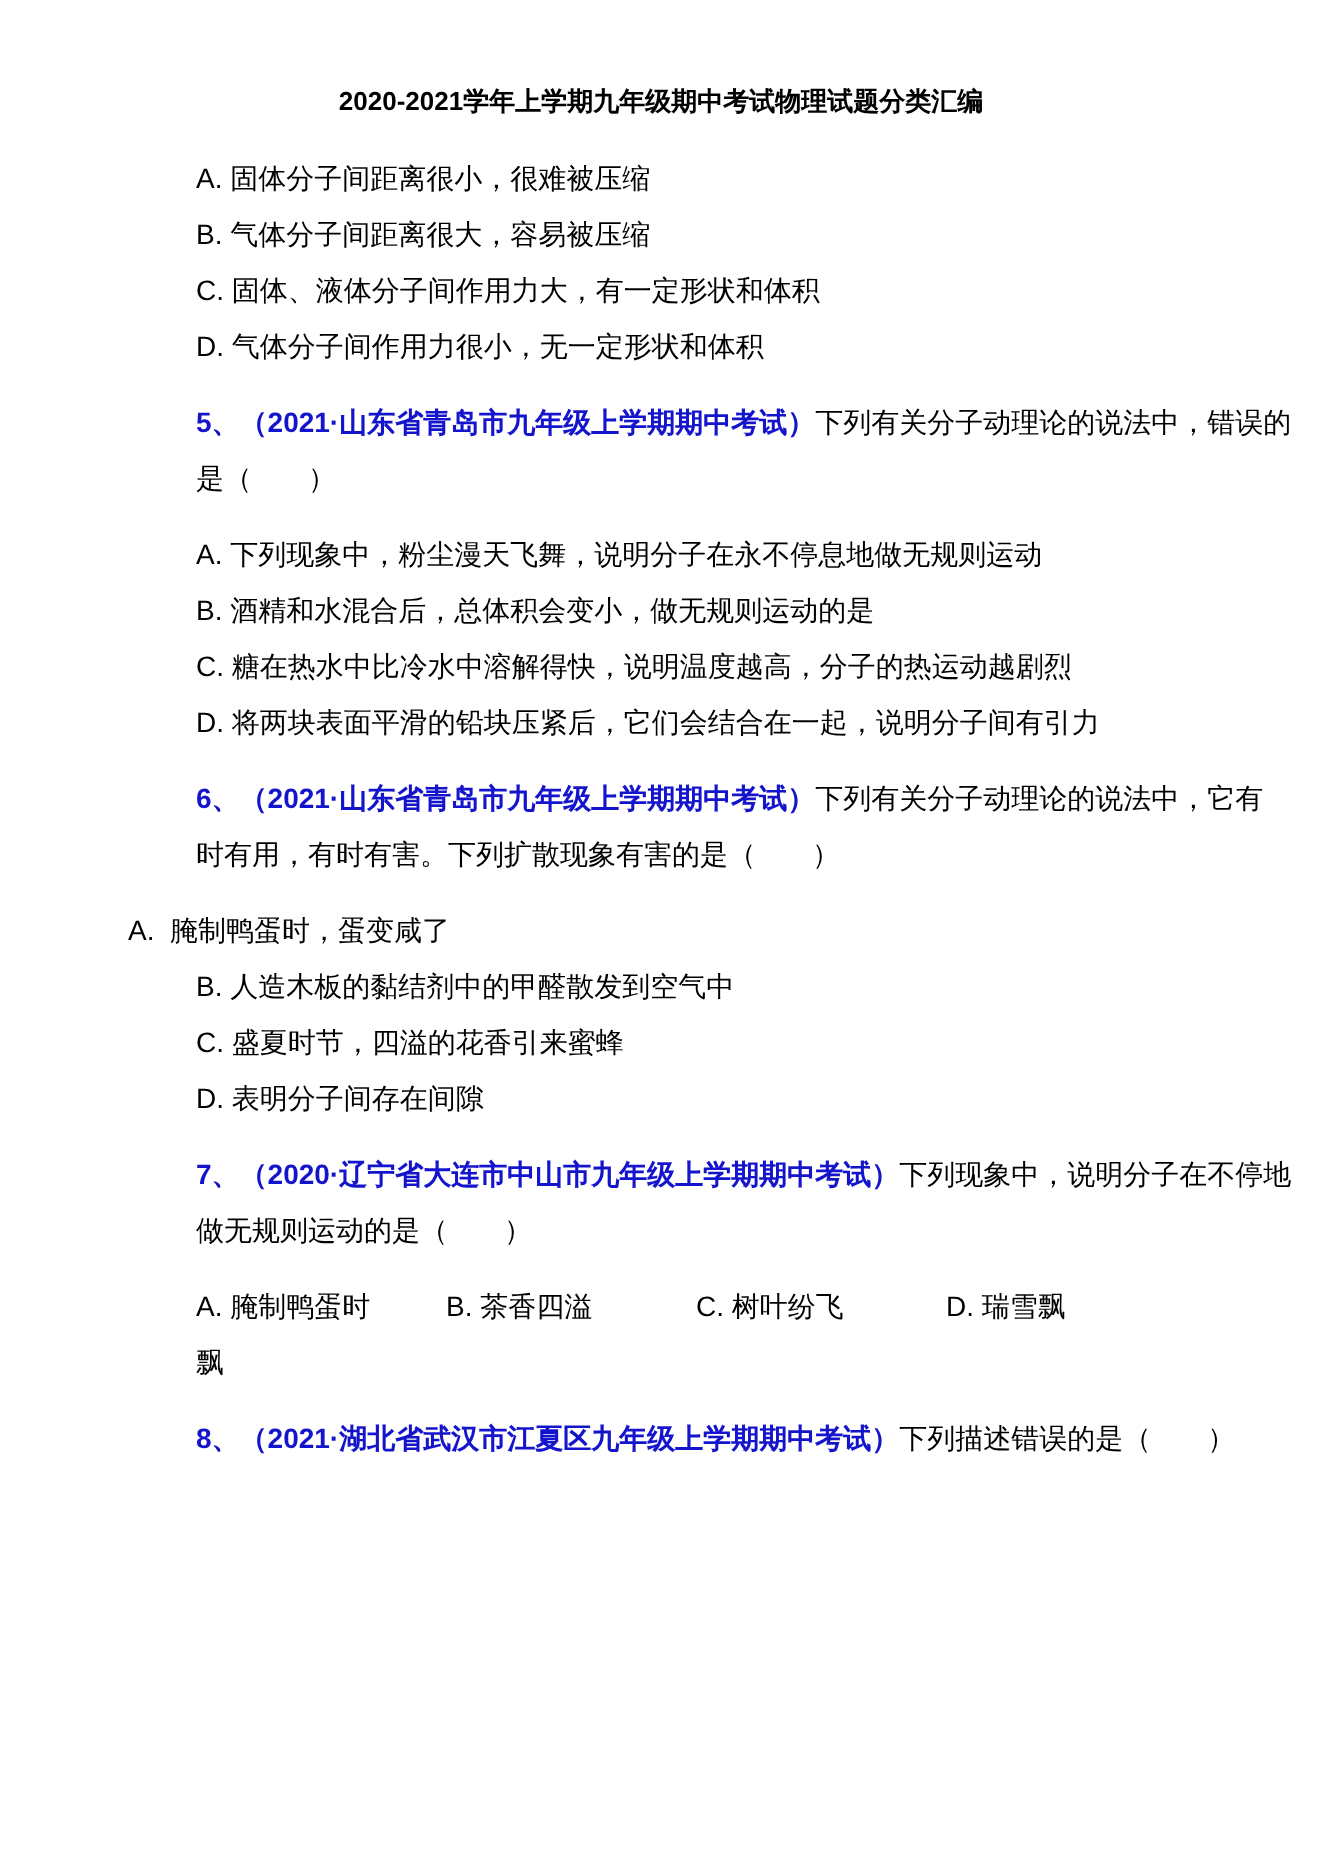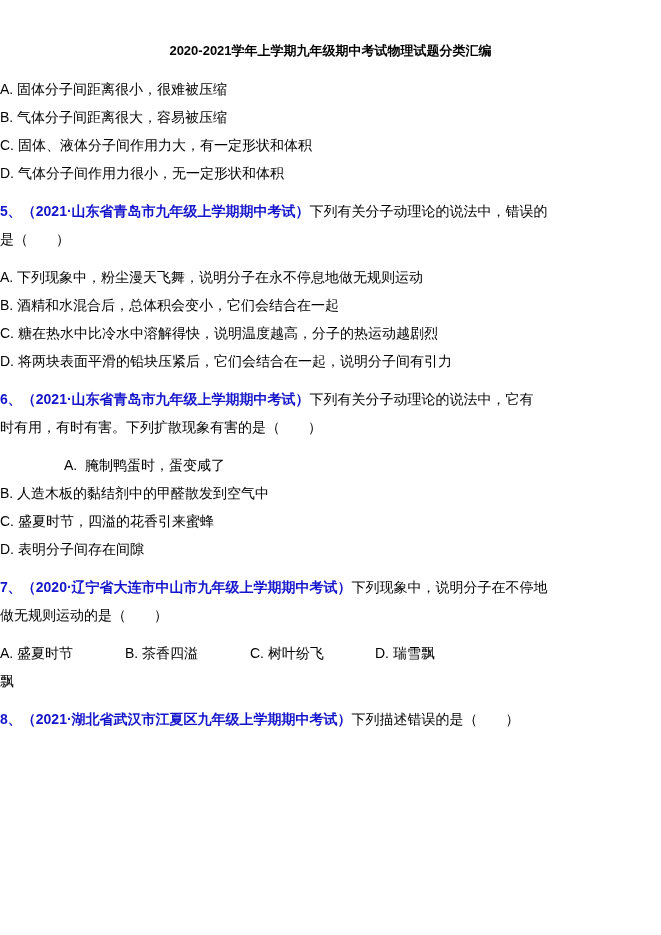--- a/index.html
+++ b/index.html
@@ -24,20 +24,21 @@
     text-align: center;
     font-size: 13px;
     font-weight: bold;
     white-space: pre;
   }
   .block {
     margin: 0 0 10px 0;
   }
   .line {
     line-height: 28px;
+    padding-left: 98px;
     padding-right: 30px;
     white-space: pre;
   }
   .line.indent {
     padding-left: 64px;
   }
   .run {
     color: #000000;
   }
   .run.blue {
@@ -60,39 +61,39 @@
         <div class="line"><span class="run">B. 气体分子间距离很大，容易被压缩</span></div>
         <div class="line"><span class="run">C. 固体、液体分子间作用力大，有一定形状和体积</span></div>
         <div class="line"><span class="run">D. 气体分子间作用力很小，无一定形状和体积</span></div>
       </div>
       <div class="block">
         <div class="line"><span class="run blue" style="color: rgb(20, 20, 204);">5、（2021·山东省青岛市九年级上学期期中考试）</span><span class="run">下列有关分子动理论的说法中，错误的</span></div>
         <div class="line"><span class="run">是（　　）</span></div>
       </div>
       <div class="block">
         <div class="line"><span class="run">A. 下列现象中，粉尘漫天飞舞，说明分子在永不停息地做无规则运动</span></div>
-        <div class="line"><span class="run">B. 酒精和水混合后，总体积会变小，它们会结合在一起</span></div>
+        <div class="line"><span class="run">B. 酒精和水混合后，总体积会变小，做无规则运动的是</span></div>
         <div class="line"><span class="run">C. 糖在热水中比冷水中溶解得快，说明温度越高，分子的热运动越剧烈</span></div>
         <div class="line"><span class="run">D. 将两块表面平滑的铅块压紧后，它们会结合在一起，说明分子间有引力</span></div>
       </div>
       <div class="block">
         <div class="line"><span class="run blue" style="color: rgb(20, 20, 204);">6、（2021·山东省青岛市九年级上学期期中考试）</span><span class="run">下列有关分子动理论的说法中，它有</span></div>
         <div class="line"><span class="run">时有用，有时有害。下列扩散现象有害的是（　　）</span></div>
       </div>
       <div class="block">
         <div class="line indent"><span class="run">A.  腌制鸭蛋时，蛋变咸了</span></div>
         <div class="line"><span class="run">B. 人造木板的黏结剂中的甲醛散发到空气中</span></div>
         <div class="line"><span class="run">C. 盛夏时节，四溢的花香引来蜜蜂</span></div>
         <div class="line"><span class="run">D. 表明分子间存在间隙</span></div>
       </div>
       <div class="block">
         <div class="line"><span class="run blue" style="color: rgb(20, 20, 204);">7、（2020·辽宁省大连市中山市九年级上学期期中考试）</span><span class="run">下列现象中，说明分子在不停地</span></div>
         <div class="line"><span class="run">做无规则运动的是（　　）</span></div>
       </div>
       <div class="block">
-        <div class="line"><span class="run col" style="width: 125px;">A. 盛夏时节</span><span class="run col" style="width: 125px;">B. 茶香四溢</span><span class="run col" style="width: 125px;">C. 树叶纷飞</span><span class="run">D. 瑞雪飘</span></div>
+        <div class="line"><span class="run col" style="width: 125px;">A. 腌制鸭蛋时</span><span class="run col" style="width: 125px;">B. 茶香四溢</span><span class="run col" style="width: 125px;">C. 树叶纷飞</span><span class="run">D. 瑞雪飘</span></div>
         <div class="line"><span class="run">飘</span></div>
       </div>
       <div class="block">
         <div class="line"><span class="run blue" style="color: rgb(20, 20, 204);">8、（2021·湖北省武汉市江夏区九年级上学期期中考试）</span><span class="run">下列描述错误的是（　　）</span></div>
       </div>
     </div>
 </div>
 
 </body></html>

